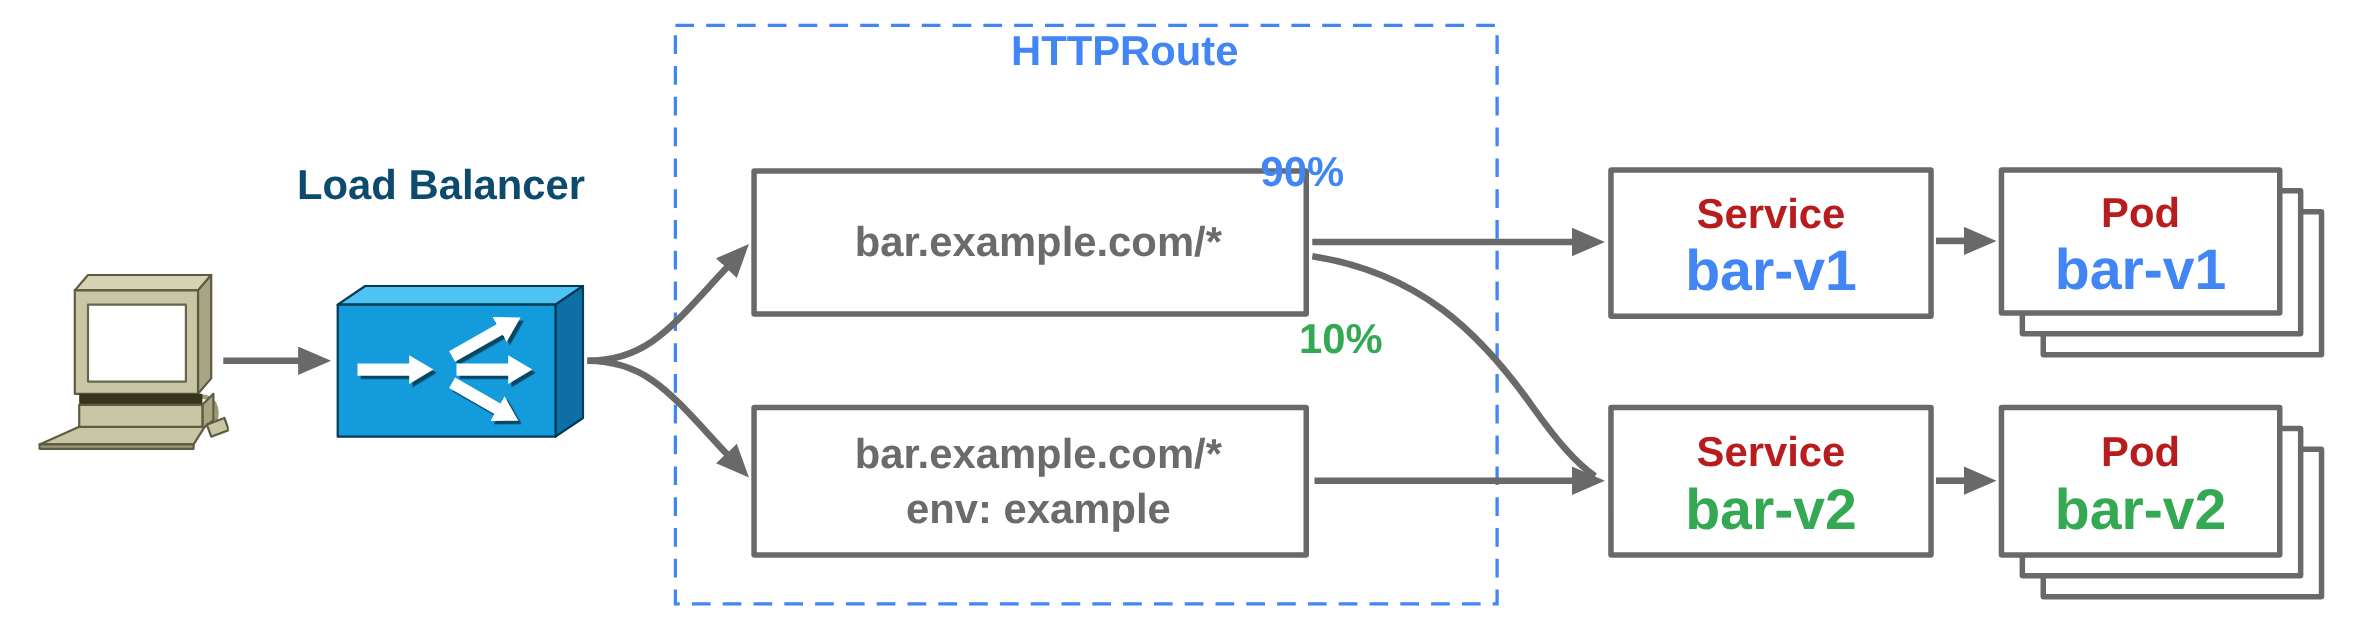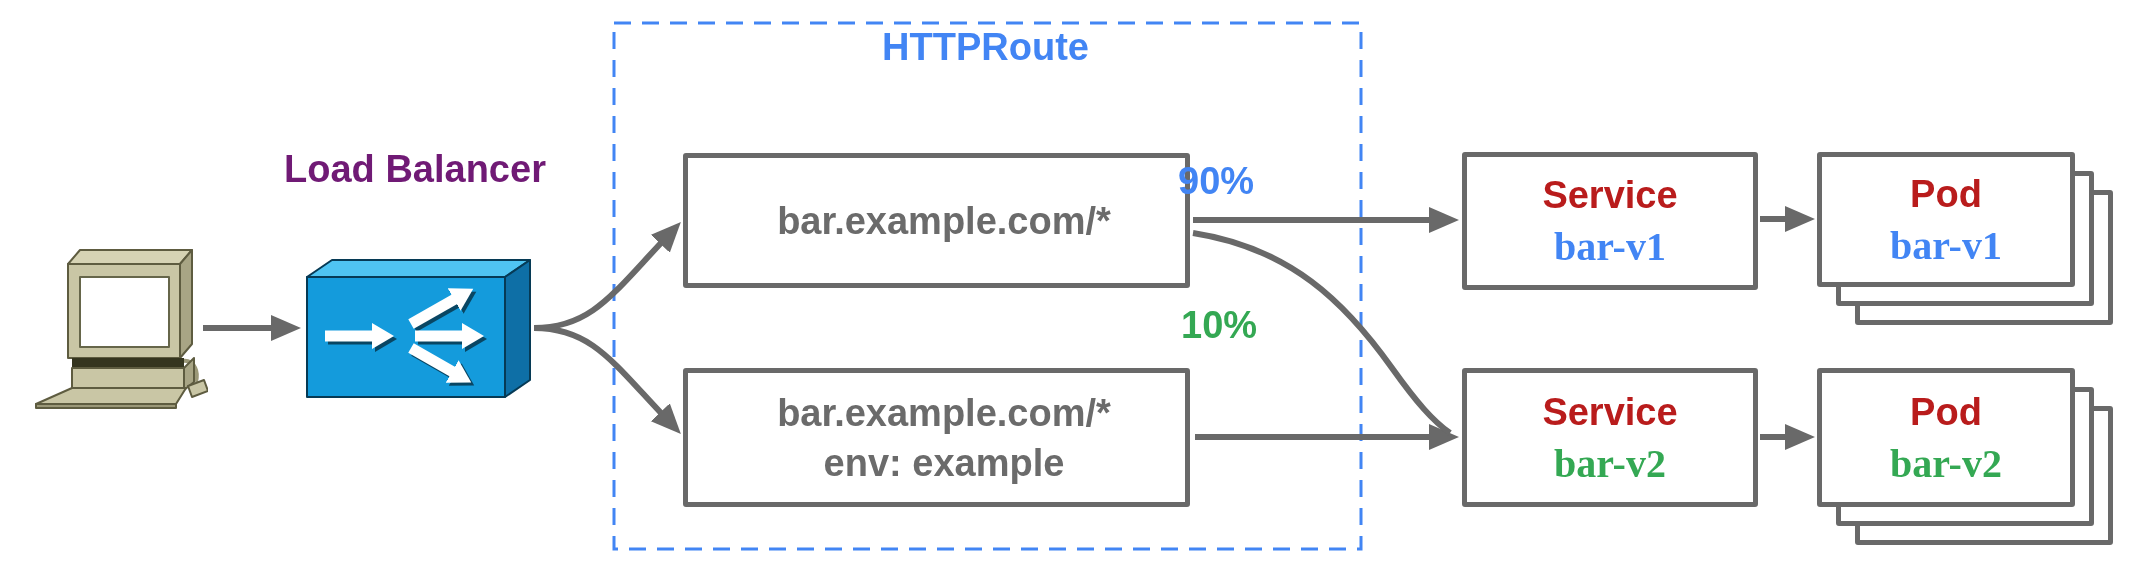--- a/index.html
+++ b/index.html
@@ -11,26 +11,26 @@
   .node{
     position:absolute;background:#ffffff;border:5px solid #696969;border-radius:3px;
     display:flex;flex-direction:column;align-items:center;justify-content:center;
     z-index:3;box-sizing:border-box;text-align:center;
   }
   .stack-layer{position:absolute;background:#ffffff;border:5px solid #696969;border-radius:3px;box-sizing:border-box;z-index:2;}
   .blue-text{color:#4285F4;}
   .green-text{color:#34A853;text-align:right;}
   .box-label{font-size:38px;line-height:50px;color:#6b6b6b;letter-spacing:0px;white-space:nowrap;margin-left:15px;}
   .kind-line{font-size:38px;line-height:52px;color:#b91c1c;white-space:nowrap;}
-  .name-line{font-size:40px;line-height:52px;white-space:nowrap;font-family:Liberation Serif, serif;}
+  .name-line{font-size:52px;line-height:52px;white-space:nowrap;}
   .floating-label{position:absolute;z-index:4;font-size:38px;white-space:nowrap;}
-  #lb-title{left:270px;top:148px;width:290px;text-align:center;color:#701a75;}
-  #route-group-title{left:611px;top:22px;width:749px;text-align:center;color:#4285F4;line-height:50px;}
-  #weight-90{left:1178px;top:136px;color:#4285F4;margin-top:24px;}
-  #weight-10{left:1181px;top:304px;color:#34A853;}
+  #lb-title{left:270px;top:148px;width:290px;text-align:left;color:#0c4a6e;}
+  #route-group-title{left:648px;top:22px;width:749px;text-align:center;color:#4285F4;line-height:50px;}
+  #weight-90{left:1146px;top:136px;color:#4285F4;}
+  #weight-10{left:1181px;top:288px;color:#34A853;}
   #client-icon{position:absolute;left:28px;top:248px;z-index:2;}
   #lb-icon{position:absolute;left:303px;top:248px;z-index:2;}
   #route-box-1{left:683px;top:153px;width:507px;height:135px;}
   #route-box-2{left:683px;top:368px;width:507px;height:139px;}
   #service-box-1{left:1462px;top:152px;width:296px;height:138px;}
   #service-box-2{left:1462px;top:368px;width:296px;height:139px;}
   #pod-box-1{left:1817px;top:152px;width:258px;height:135px;}
   #pod-box-2{left:1817px;top:368px;width:258px;height:139px;}
 </style>
 </head>

